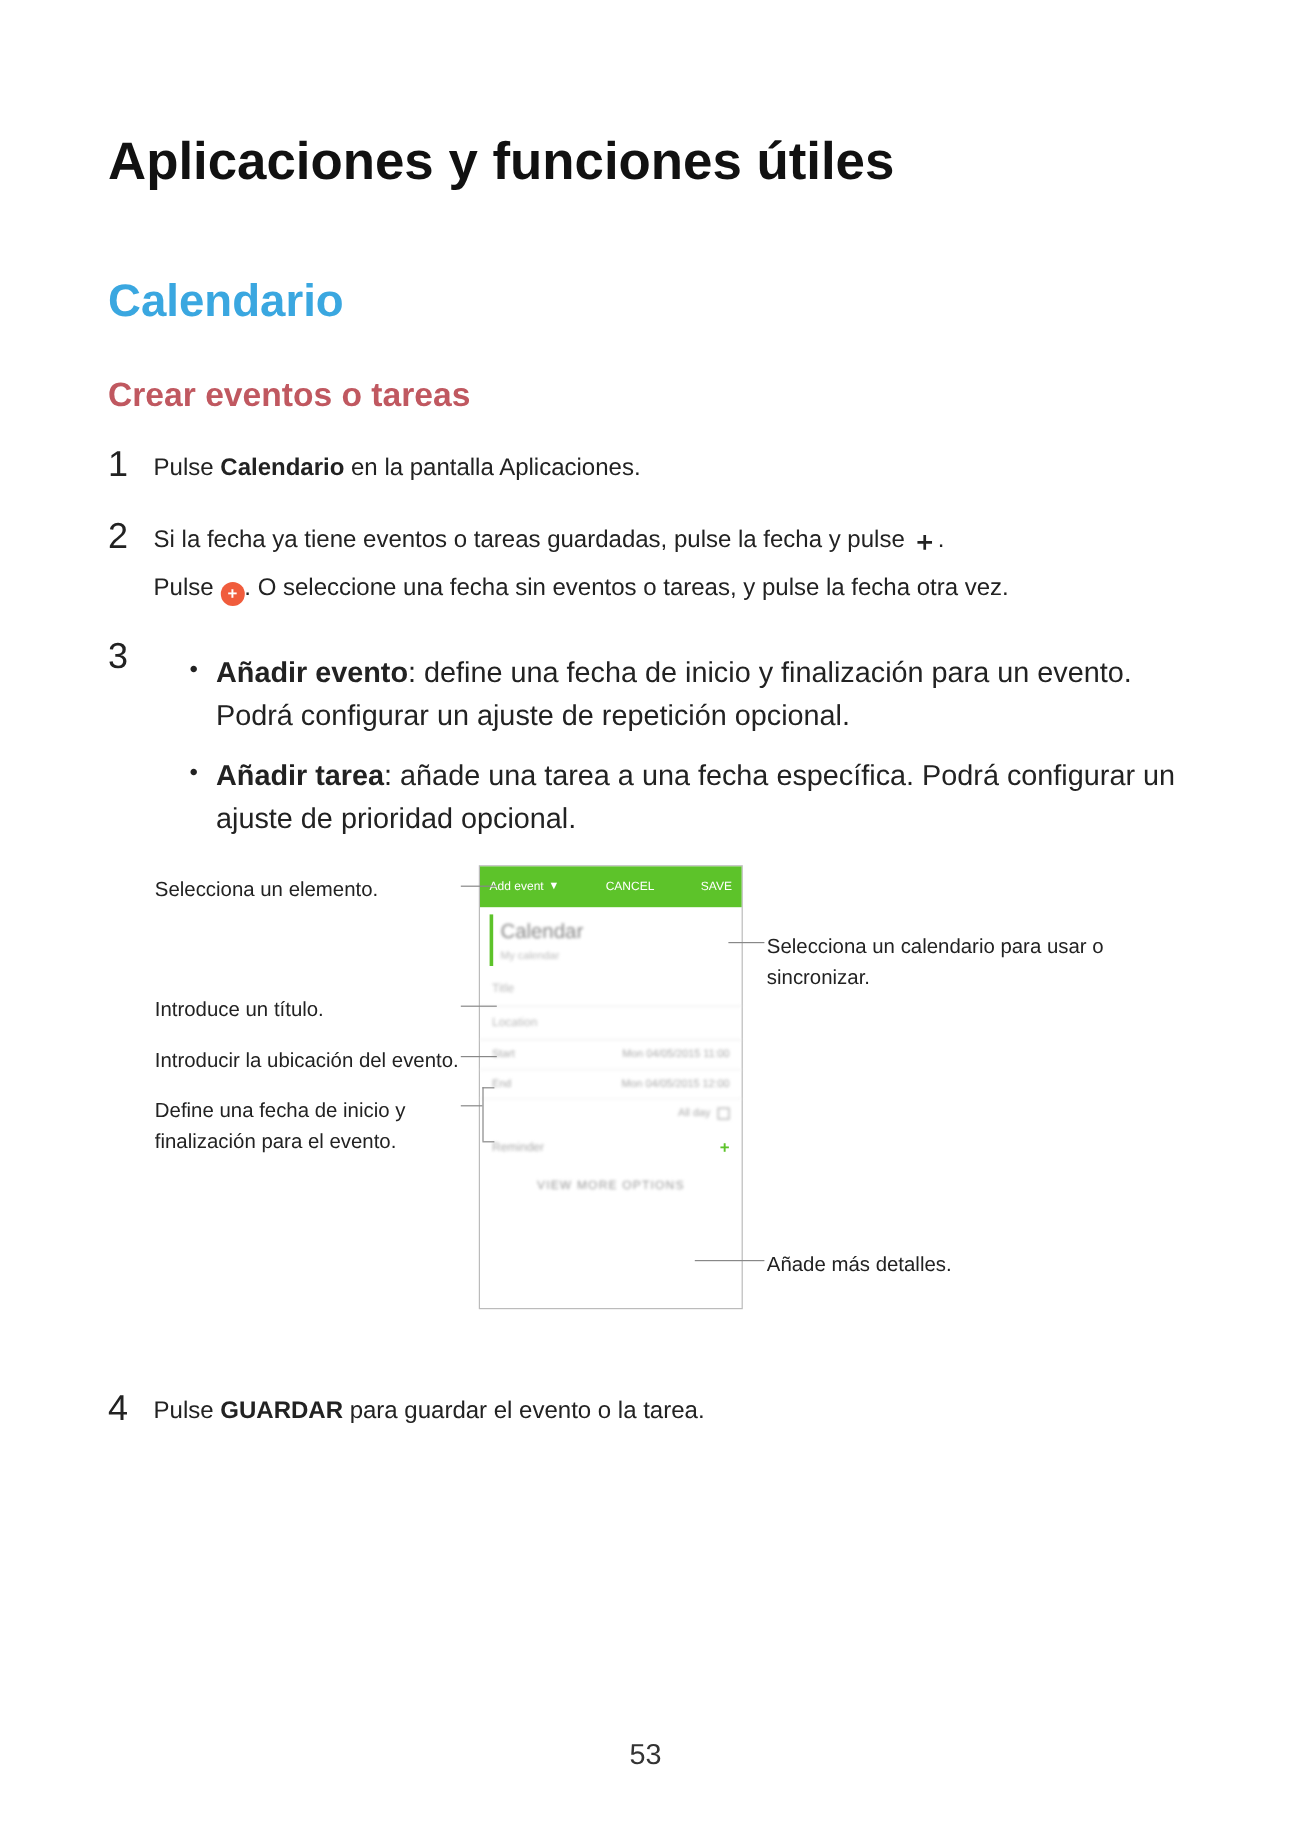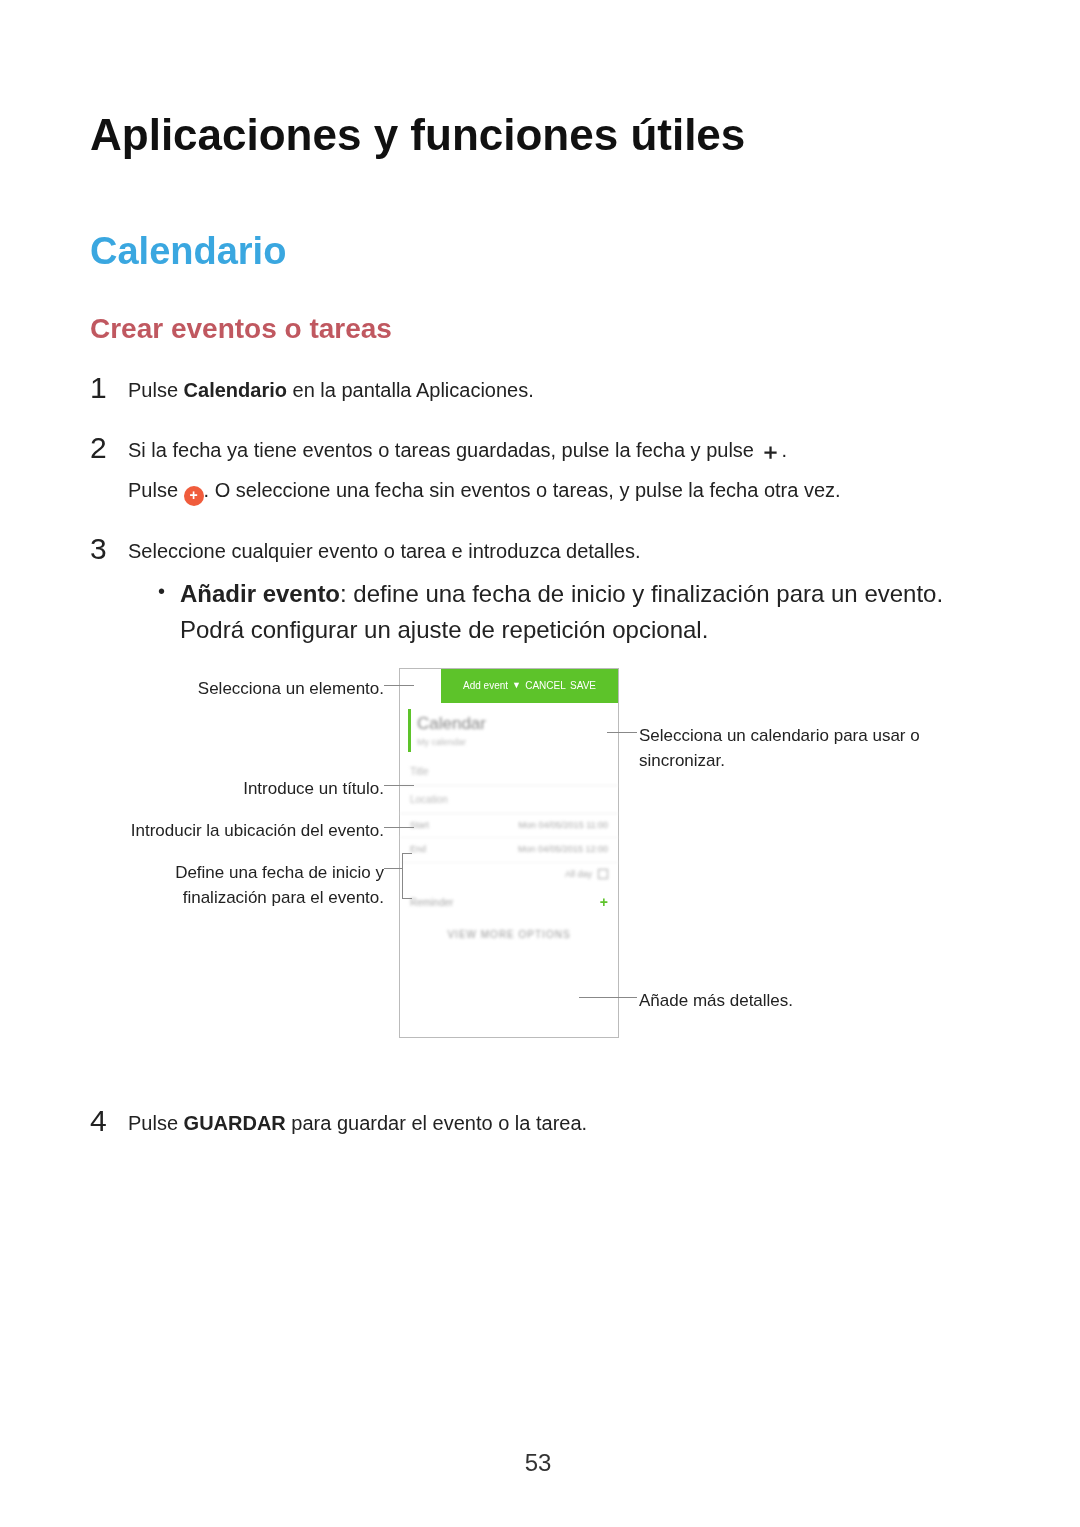--- a/index.html
+++ b/index.html
@@ -93,25 +93,24 @@
     width: 220px; height: 370px;
     border: 1px solid #bbb;
     background: #fff;
   }
   .phone-header {
     height: 34px;
     background: #5dc32a;
     display: flex;
     align-items: center;
     justify-content: space-between;
-    padding: 0 22px;
+    padding: 0 8px;
     color: #fff;
     font-size: 10px;
     filter: blur(0.5px);
-    margin-left: 41px;
   }
   .phone-header .left { display:flex; align-items:center; gap:4px; }
   .phone-header .caret { font-size: 9px; }
   .phone-row {
     padding: 6px 10px;
     font-size: 10px;
     color: #aaa;
     border-bottom: 1px solid #eee;
   }
   .calendar-row { border-left: 3px solid #5dc32a; margin: 6px 8px; padding: 2px 6px; border-bottom:none; }
@@ -121,21 +120,21 @@
   .datetime-row { display:flex; justify-content:space-between; padding: 5px 10px; font-size:9px; color:#aaa; filter: blur(1.5px); border-bottom: 1px solid #f2f2f2;}
   .allday-row { display:flex; justify-content:flex-end; align-items:center; gap:6px; padding:5px 10px; font-size:9px; color:#aaa; filter:blur(1.5px);}
   .allday-box { width:10px; height:10px; border:1px solid #aaa; }
   .reminder-row { display:flex; justify-content:space-between; align-items:center; padding:6px 10px; font-size:10px; color:#aaa;}
   .reminder-row .lbl { filter: blur(1.5px); }
   .reminder-row .plus { color:#5dc32a; font-weight:bold; font-size:14px; }
   .view-more { text-align:center; padding:8px 0; color:#999; font-size:10px; letter-spacing:1px; filter: blur(1.5px);}
   
   .callout { position:absolute; font-size:17px; color:#222; }
   .callout.right { text-align:left; }
-  .callout.left { text-align:right; }
+  .callout.left { text-align:left; }
   .lead { position:absolute; background:#888; height:1px; }
   .lead-v { position:absolute; background:#888; width:1px; }
   .page-num {
     position:absolute;
     bottom: 50px;
     left:0; right:4px;
     text-align:center;
     font-size:24px;
     color:#333;
   }
@@ -165,24 +164,26 @@
       </p>
       <p>
         <span>Pulse </span><span class="inline-icon">+</span><span>. O seleccione una fecha sin eventos o tareas, y pulse la fecha otra vez.</span>
       </p>
     </div>
   </div>
 
   <div class="step">
     <div class="step-num">3</div>
     <div class="step-body">
-      <p>Seleccione cualquier evento o tarea e introduzca detalles.</p>
       <ul class="bullets">
         <li>
           <b>Añadir evento</b><span>: define una fecha de inicio y finalización para un evento. Podrá configurar un ajuste de repetición opcional.</span>
+        </li>
+        <li>
+          <b>Añadir tarea</b><span>: añade una tarea a una fecha específica. Podrá configurar un ajuste de prioridad opcional.</span>
         </li>
       </ul>
 
       <div class="figure-wrap">
 
         <div class="phone">
           <div class="phone-header">
             <span class="left">
               <span>Add event</span>
               <span class="caret">▼</span>

